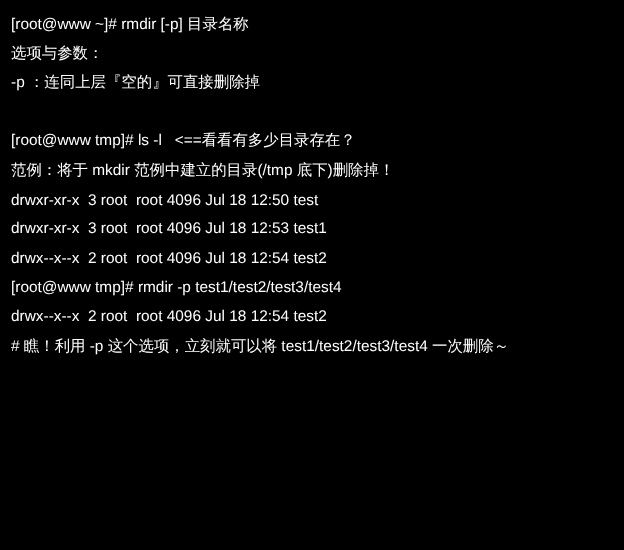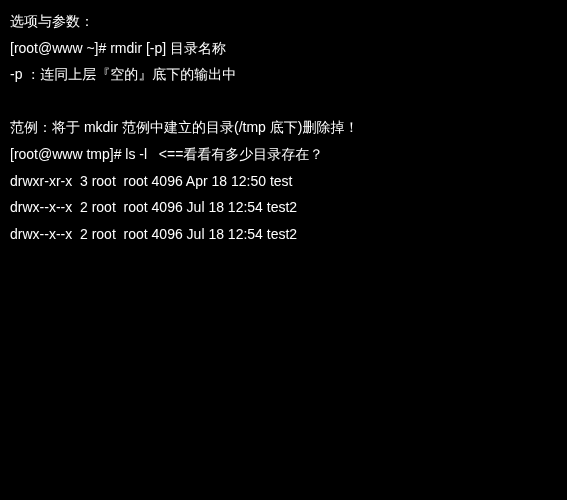--- a/index.html
+++ b/index.html
@@ -20,22 +20,25 @@
     }
     .line {
       white-space: pre-wrap;
       word-break: break-all;
     }
   </style>
 </head>
 <body>
 
 <div id="terminal-container">
+    <div class="line">[root@www ~]# rmdir [-p] 目录名称</div>
     <div class="line">选项与参数：</div>
-    <div class="line">[root@www ~]# rmdir [-p] 目录名称</div>
-    <div class="line">-p ：连同上层『空的』底下的输出中</div>
+    <div class="line">-p ：连同上层『空的』可直接删除掉</div>
     <div class="line">&nbsp;</div>
+    <div class="line">[root@www tmp]# ls -l   &lt;==看看有多少目录存在？</div>
     <div class="line">范例：将于 mkdir 范例中建立的目录(/tmp 底下)删除掉！</div>
-    <div class="line">[root@www tmp]# ls -l   &lt;==看看有多少目录存在？</div>
-    <div class="line">drwxr-xr-x  3 root  root 4096 Apr 18 12:50 test</div>
+    <div class="line">drwxr-xr-x  3 root  root 4096 Jul 18 12:50 test</div>
+    <div class="line">drwxr-xr-x  3 root  root 4096 Jul 18 12:53 test1</div>
     <div class="line">drwx--x--x  2 root  root 4096 Jul 18 12:54 test2</div>
+    <div class="line">[root@www tmp]# rmdir -p test1/test2/test3/test4</div>
     <div class="line">drwx--x--x  2 root  root 4096 Jul 18 12:54 test2</div>
+    <div class="line"># 瞧！利用 -p 这个选项，立刻就可以将 test1/test2/test3/test4 一次删除～</div>
   </div>
 
 </body></html>

